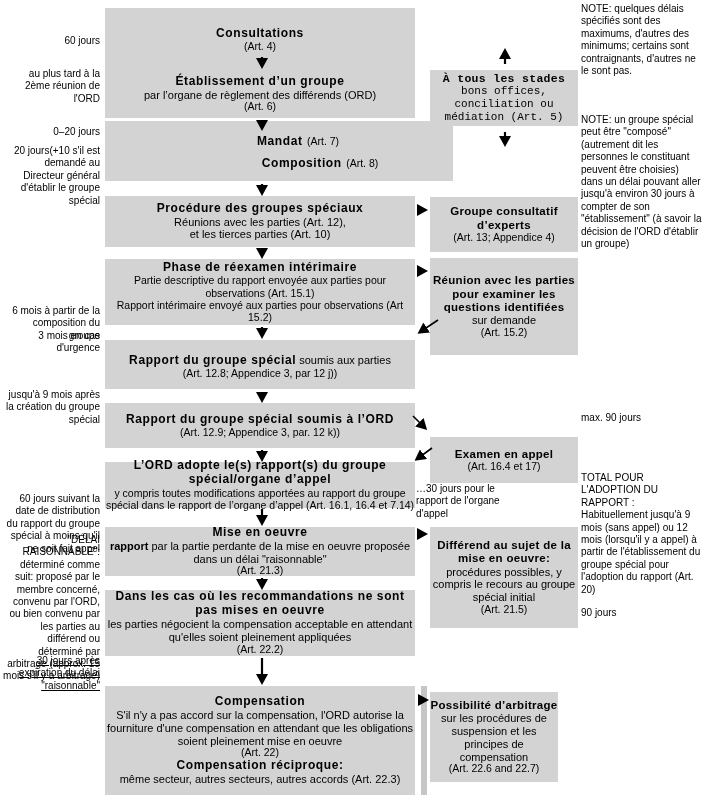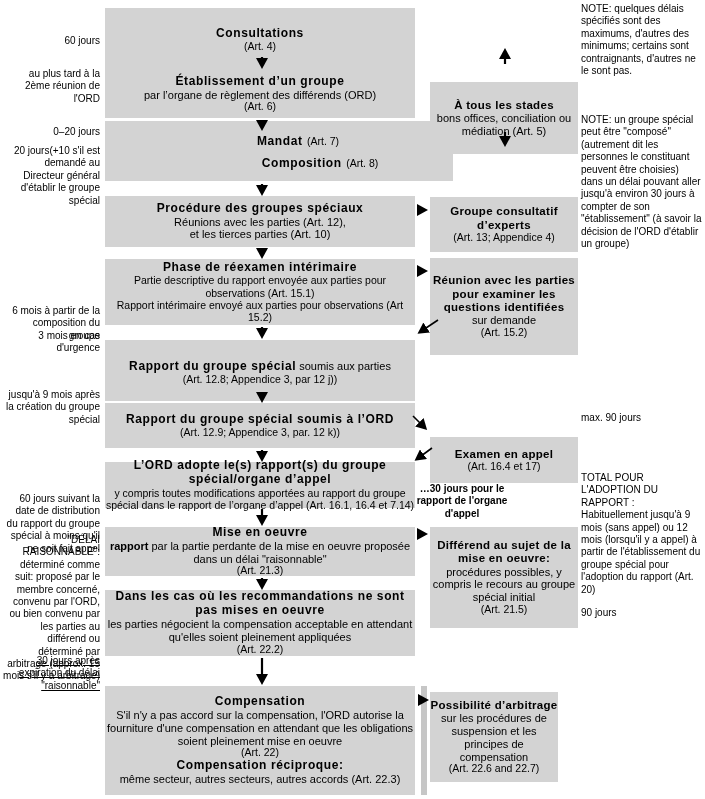--- a/index.html
+++ b/index.html
@@ -15,21 +15,21 @@
   .main{left:105px;width:310px;}
   .side{left:430px;width:148px;}
   .t{font-weight:bold;font-size:12px;letter-spacing:.6px;line-height:1.15;}
   .side .t{font-size:11.5px;letter-spacing:.3px;}
   .b{font-size:11px;line-height:1.17;}
   .a{font-size:10.5px;line-height:1.12;}
   .nw{white-space:nowrap;}
   .lbl{position:absolute;font-size:10px;line-height:1.24;}
   .left-lbl{left:3px;width:97px;text-align:right;}
   .note{left:581px;width:122px;text-align:left;}
-  .mid-lbl{left:416px;width:92px;text-align:center;font-weight:bold;}
+  .mid-lbl{left:416px;width:92px;text-align:left;}
   #arrows{position:absolute;left:0;top:0;pointer-events:none;}
   #vbar{position:absolute;left:421px;top:686px;width:6px;height:109px;background:#c6c6c6;}
 </style>
 </head>
 <body>
 
 <div id="canvas">
 
   <div class="box main" style="top:8px;height:63px;text-align:center;">
     <div class="t">Consultations</div>
@@ -52,21 +52,21 @@
     <div class="b">Réunions avec les parties (Art. 12),</div>
     <div class="b">et les tierces parties (Art. 10)</div>
   </div>
 
   <div class="box main" style="top:259px;height:66px;">
     <div class="t">Phase de réexamen intérimaire</div>
     <div class="b" style="font-size:10.5px;">Partie descriptive du rapport envoyée aux parties pour observations (Art. 15.1)</div>
     <div class="b" style="font-size:10.5px;">Rapport intérimaire envoyé aux parties pour observations (Art 15.2)</div>
   </div>
 
-  <div class="box main" style="top:340px;height:61px;">
+  <div class="box main" style="top:340px;height:49px;">
     <div><span class="t">Rapport du groupe spécial</span><span class="b"> soumis aux parties</span></div>
     <div class="a">(Art. 12.8; Appendice 3, par 12 j))</div>
   </div>
 
   <div class="box main" style="top:403px;height:45px;">
     <div class="t">Rapport du groupe spécial soumis à l’ORD</div>
     <div class="a">(Art. 12.9; Appendice 3, par. 12 k))</div>
   </div>
 
   <div class="box main" style="top:462px;height:46px;overflow:visible;">
@@ -87,21 +87,21 @@
   </div>
 
   <div class="box main" style="top:686px;height:109px;">
     <div class="t">Compensation</div>
     <div class="b">S'il n'y a pas accord sur la compensation, l'ORD autorise la fourniture d'une compensation en attendant que les obligations soient pleinement mise en oeuvre</div>
     <div class="a">(Art. 22)</div>
     <div class="t">Compensation réciproque:</div>
     <div class="b">même secteur, autres secteurs, autres accords (Art. 22.3)</div>
   </div>
 
-  <div class="box side" style="top:82px;height:72px;">
+  <div class="box side" style="top:70px;height:56px;font-family:Liberation Mono, monospace;">
     <div class="t">À tous les stades</div>
     <div class="b">bons offices, conciliation ou médiation (Art. 5)</div>
   </div>
 
   <div class="box side" style="top:197px;height:55px;">
     <div class="t">Groupe consultatif d’experts</div>
     <div class="a">(Art. 13; Appendice 4)</div>
   </div>
 
   <div class="box side" style="top:258px;height:97px;">

